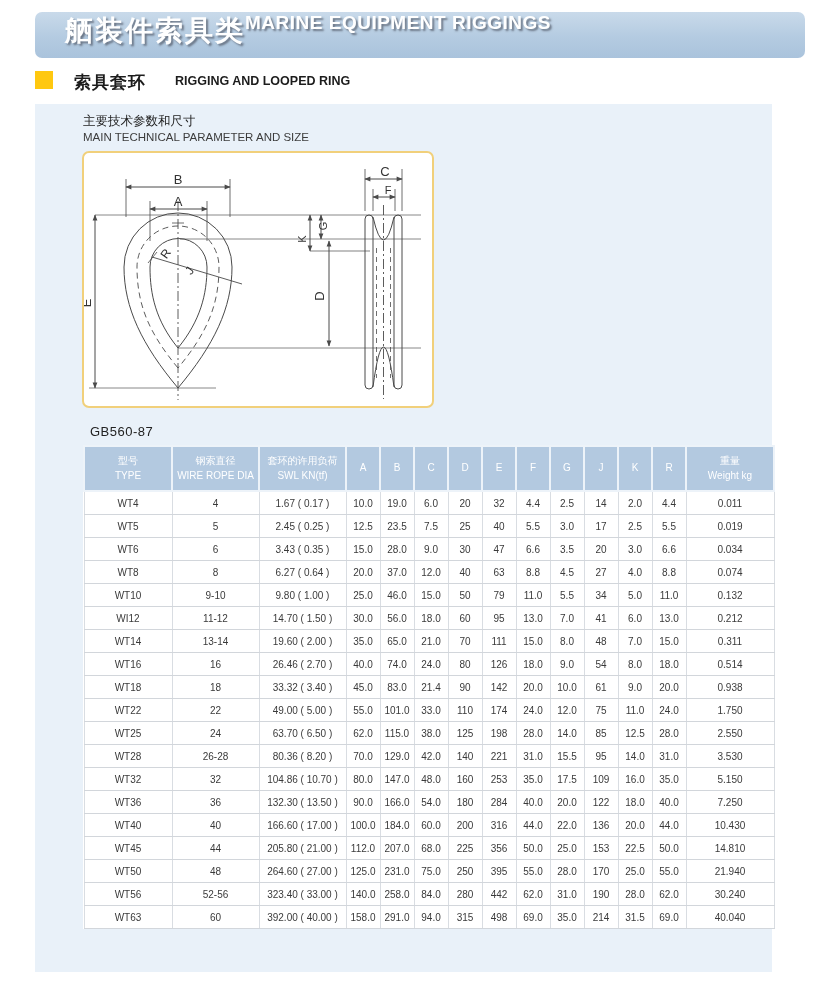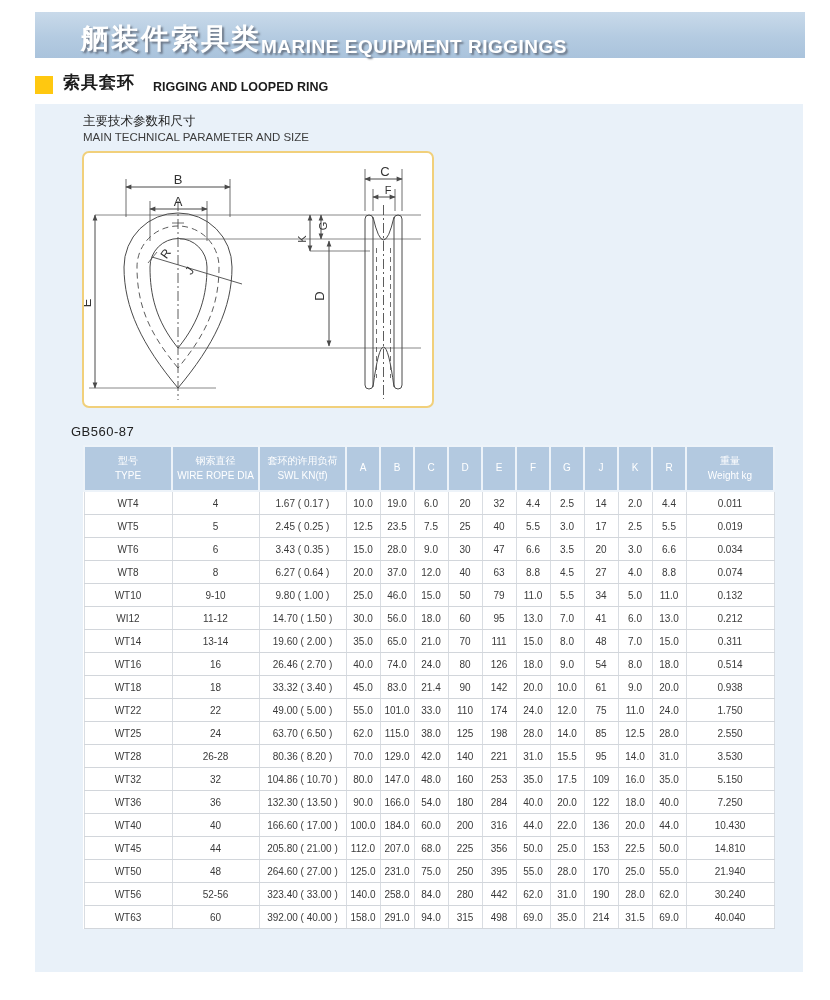--- a/index.html
+++ b/index.html
@@ -2,44 +2,44 @@
 <html><head>
 <meta charset="utf-8">
 <style>
   html,body{margin:0;padding:0;background:#fff;}
   .page{position:relative;width:830px;height:1000px;background:#fff;overflow:hidden;
         font-family:"Liberation Sans",sans-serif;}
 
   
   .banner{position:absolute;left:35px;top:12px;width:770px;height:46px;
           background:linear-gradient(180deg,#c9daea 0%,#b4cbe1 55%,#aac3dc 100%);
-          display:flex;align-items:flex-end;padding-left:46px;box-sizing:border-box;}
+          display:flex;align-items:flex-start;padding-left:30px;box-sizing:border-box;border-radius:7px;}
   .banner .zh{font-size:28px;font-weight:bold;color:#fff;letter-spacing:2px;
               text-shadow:2px 2px 2px rgba(95,105,120,.85);}
   .banner .en{font-size:19px;font-weight:bold;color:#fff;letter-spacing:.5px;
               text-shadow:2px 2px 2px rgba(95,105,120,.85);}
 
   
-  .sect{position:absolute;left:35px;top:71px;display:flex;align-items:flex-end;}
+  .sect{position:absolute;left:35px;top:71px;display:flex;align-items:flex-start;gap:11px;}
   .bullet{width:18px;height:18px;background:#ffc810;margin-right:10px;}
   .sect .zh{font-size:17px;font-weight:bold;color:#1c1c1c;letter-spacing:1px;}
   .sect .en{font-size:12.5px;font-weight:bold;color:#1c1c1c;margin-left:18px;margin-top:3px;}
 
   
-  .panel{position:absolute;left:35px;top:104px;width:737px;height:868px;background:#e9f1f9;padding-left:31px;}
+  .panel{position:absolute;left:35px;top:104px;width:737px;height:868px;background:#e9f1f9;}
   .param{position:absolute;left:48px;top:9px;line-height:1.35;}
   .param .zh{font-size:12.5px;color:#222;}
   .param .en{font-size:11.5px;color:#3c3c3c;}
 
   
   .drawbox{position:absolute;left:47px;top:47px;width:348px;height:253px;background:#fff;
            border:2px solid #f1d07b;border-radius:7px;}
   .drawbox svg{display:block;}
 
-  .standard{position:absolute;left:36px;top:320px;font-size:13px;color:#222;letter-spacing:.5px;}
+  .standard{position:absolute;left:55px;top:320px;font-size:13px;color:#222;letter-spacing:.5px;}
 
   
   table.spec{position:absolute;left:48px;top:341px;border-collapse:collapse;table-layout:fixed;
              width:690px;font-size:10px;color:#3a3a3a;background:#fff;}
   table.spec th{background:#b3c9e0;color:#fff;font-weight:normal;border:2px solid #edf3f9;
                 height:43px;line-height:1.45;font-size:10px;padding:0;}
   table.spec td{background:#fff;border:1px solid #d9dde2;border-bottom:1px solid #d2d6db;
                 height:22px;text-align:center;padding:0;}
   col.c-type{width:88px}col.c-dia{width:87px}col.c-swl{width:87px}
   col.c-sm{width:34px}col.c-wt{width:88px}

